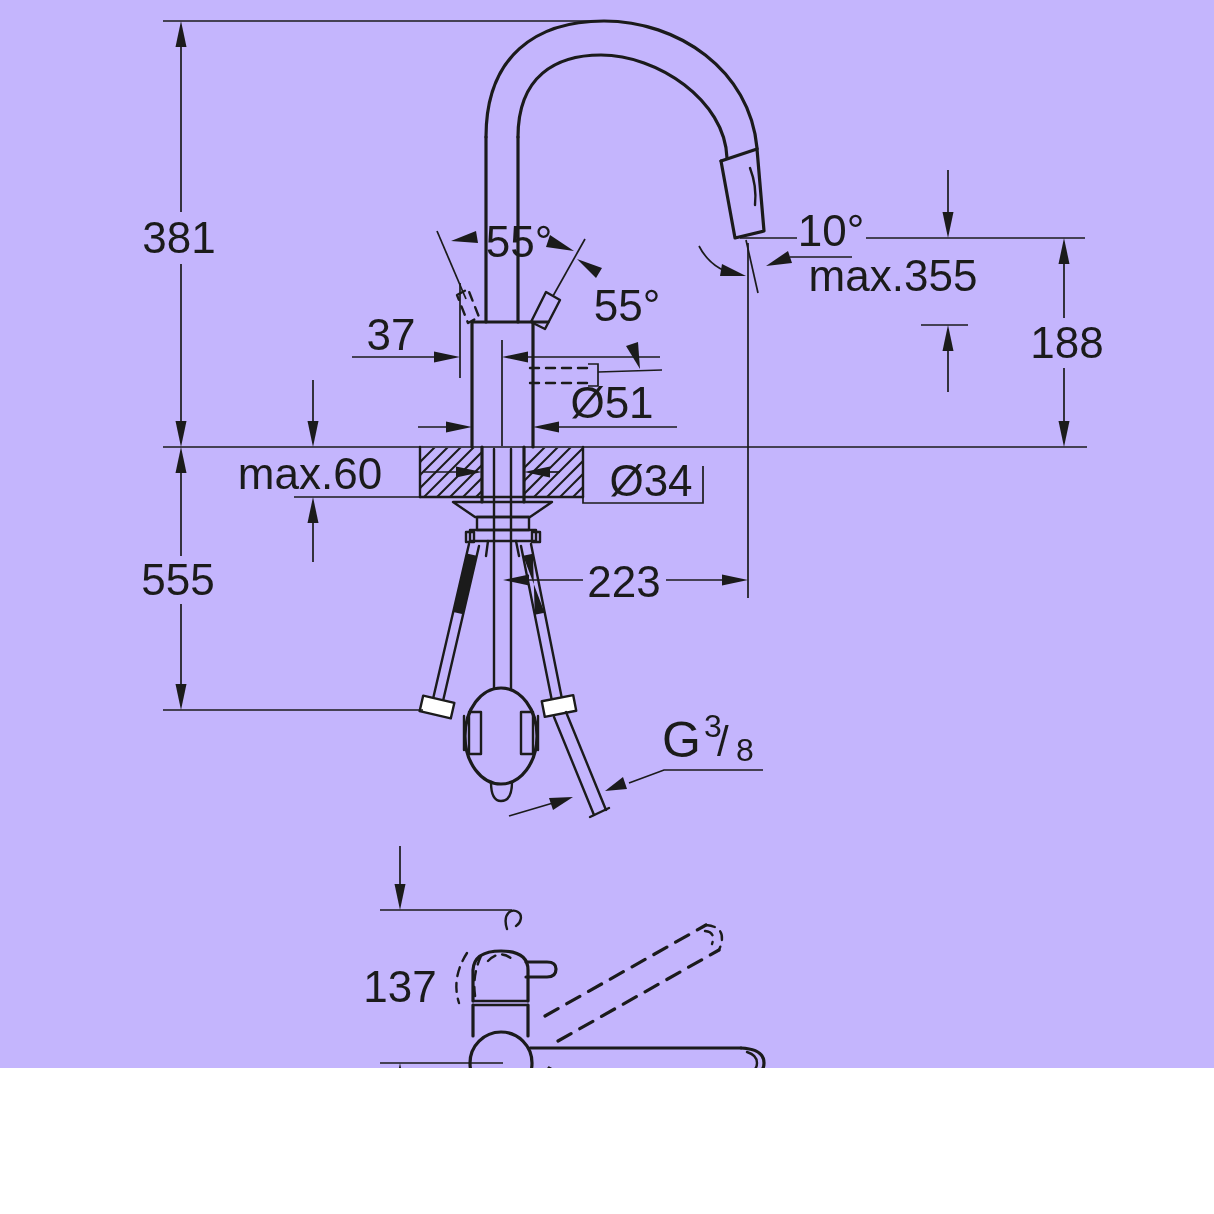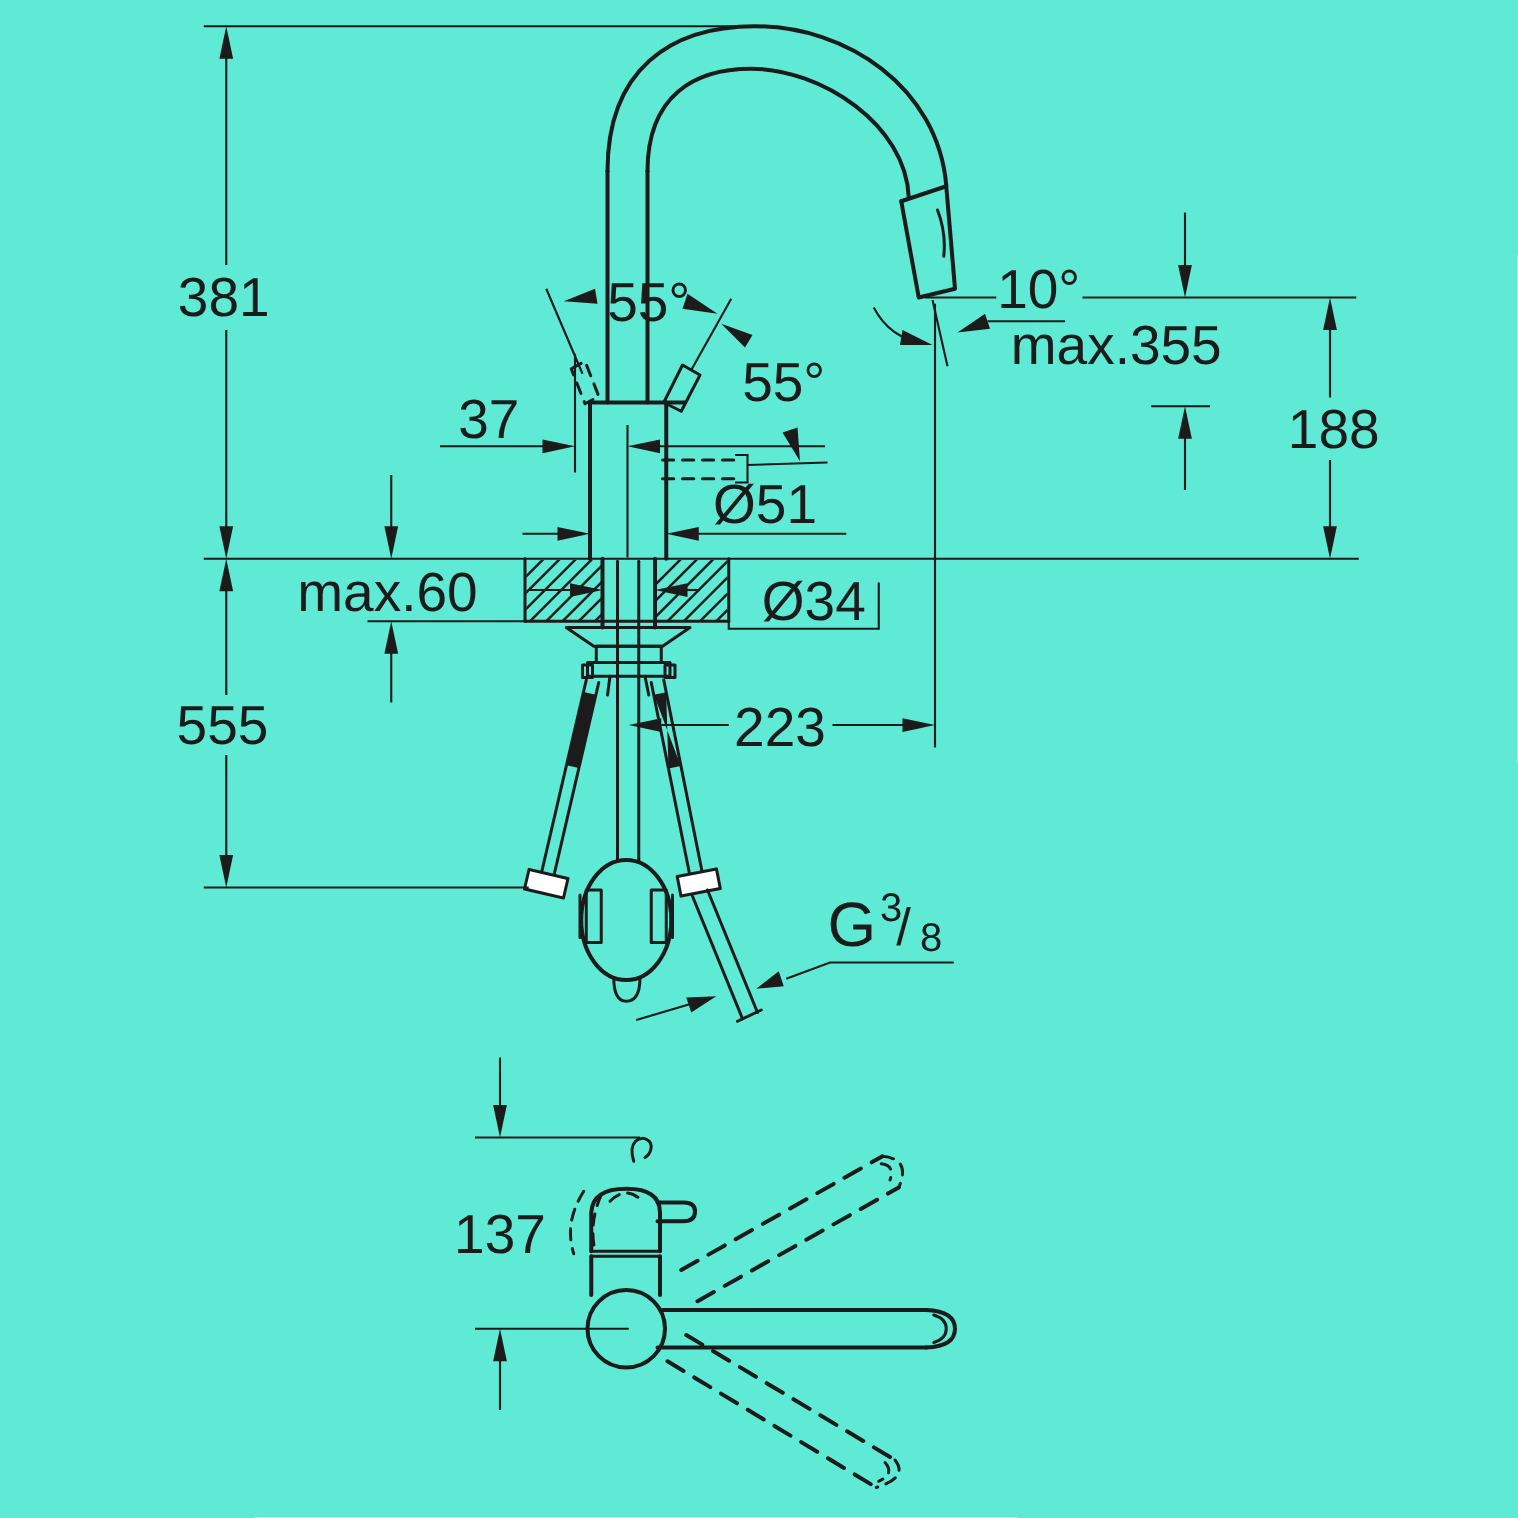--- a/index.html
+++ b/index.html
@@ -1,16 +1,16 @@
 <!DOCTYPE html>
 <html><head>
 <meta charset="utf-8">
 <style>
   html,body{margin:0;padding:0;background:#ffffff;}
-  #stage{width:1214px;height:1214px;background:#5eead4;position:relative;overflow:hidden;}
+  #stage{width:1214px;height:1068px;background:#c4b5fd;position:relative;overflow:hidden;}
   svg{display:block;}
   .thick{stroke:#1b1b1b;stroke-width:3.2;fill:none;stroke-linecap:round;stroke-linejoin:round;}
   .med{stroke:#1b1b1b;stroke-width:2.4;fill:none;stroke-linecap:round;stroke-linejoin:round;}
   .thin{stroke:#1b1b1b;stroke-width:1.7;fill:none;stroke-linecap:butt;}
   .hatch{stroke:#1b1b1b;stroke-width:2;fill:none;}
   .dash{stroke-dasharray:9 7;}
   .dashbig{stroke-dasharray:15 10;}
   .arr{fill:#1b1b1b;stroke:none;}
   .blk{fill:#1b1b1b;stroke:none;}
   .wfill{fill:#ffffff;}

